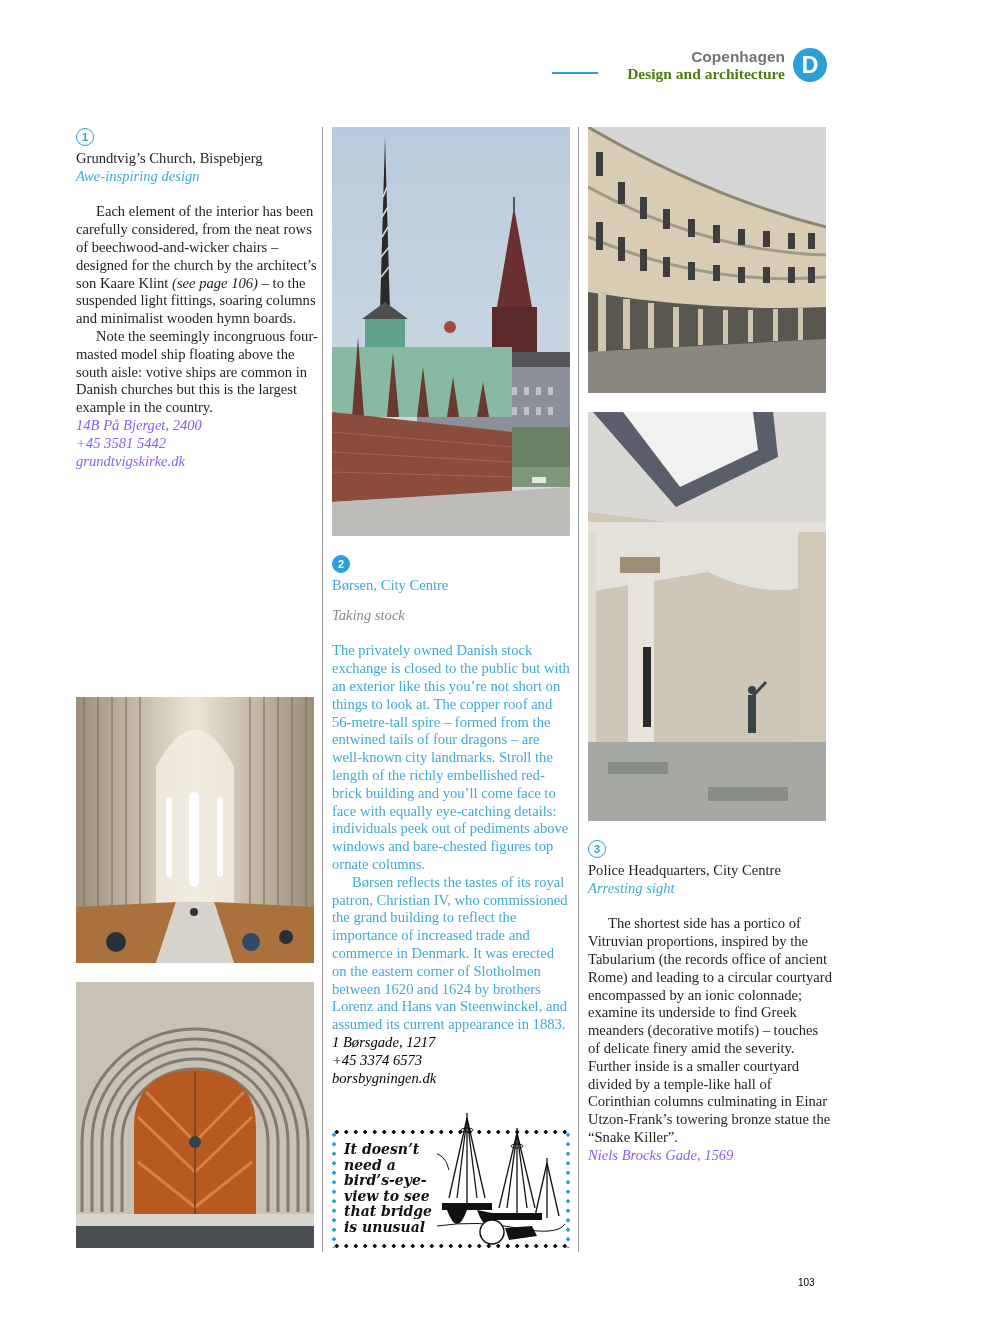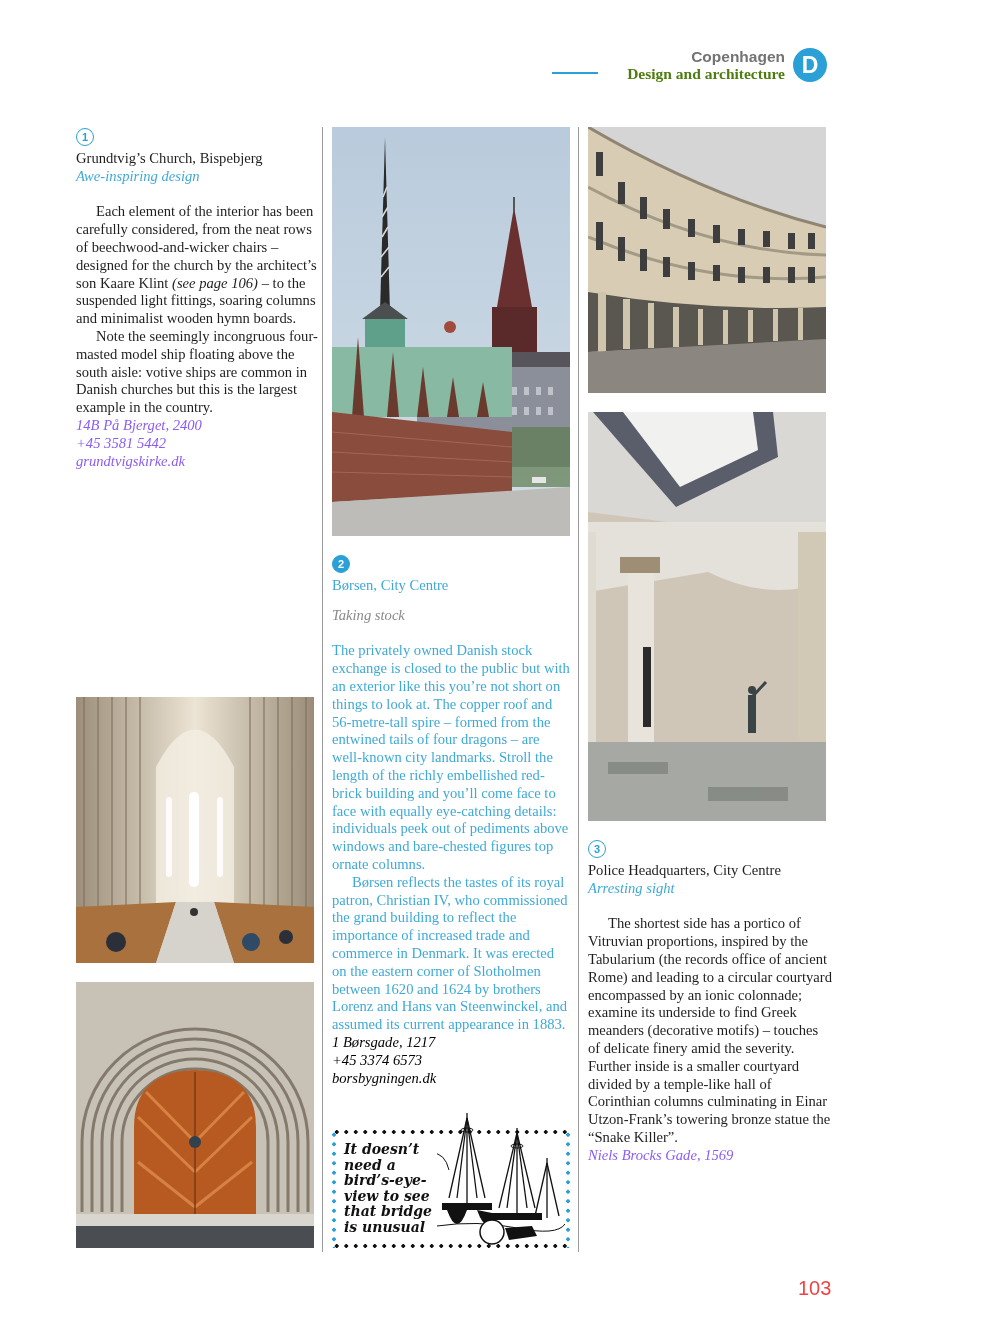--- a/index.html
+++ b/index.html
@@ -50,21 +50,21 @@
      background-image: radial-gradient(circle, #2aa0d6 1.6px, transparent 1.8px);
      background-size: 4px 9.5px; }
   .quote .dots-l { left: 0; }
   .quote .dots-r { right: 0; }
   .quote .qtext { position: absolute; left: 12px; top: 12px; width: 100px;
      font-family: "DejaVu Serif", serif; font-weight: bold; font-style: italic; font-size: 14px;
      line-height: 15.6px; color: #111; }
   .quote .bridge { position: absolute; left: 105px; top: -22px; width: 128px; height: 140px; }
 
   .pageno { position: absolute; left: 798px; top: 1277px; font-family: "Liberation Sans", "DejaVu Sans", sans-serif;
-     font-size: 20px; color: #ef4444; }
+     font-size: 10px; color: #000000; }
 </style>
 </head>
 <body>
 
 <div class="hdr">
   <div class="city">Copenhagen</div>
   <div class="sect">Design and architecture</div>
 </div>
 <div class="hdr-rule"></div>
 <div class="chap-badge">D</div>

